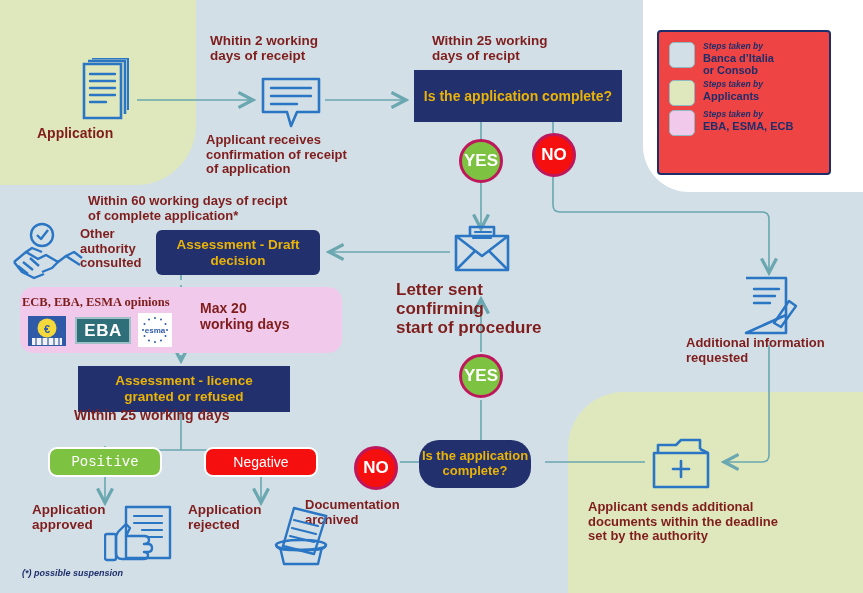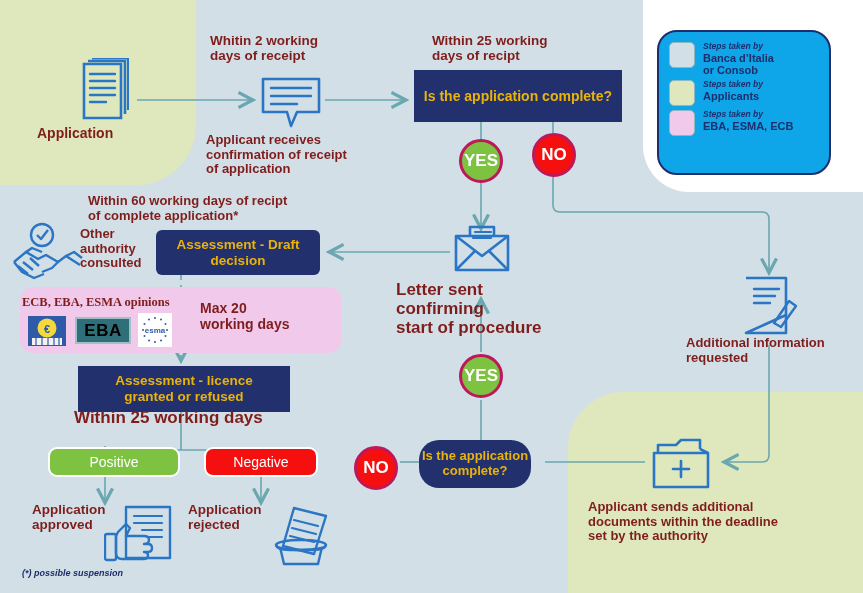--- a/index.html
+++ b/index.html
@@ -16,21 +16,21 @@
   #zone-blue-main{left:0;top:0;width:863px;height:593px;background:#d2dfe6;}
   #zone-green-tl{left:-20px;top:-20px;width:216px;height:205px;background:#dfe8bd;
     border-bottom-right-radius:60px;}
   #zone-green-br{left:568px;top:392px;width:320px;height:221px;background:#dfe8bd;
     border-top-left-radius:56px;}
   #zone-white-tr{left:643px;top:-20px;width:240px;height:212px;background:#ffffff;
     border-bottom-left-radius:46px;}
 
   
   #legend{position:absolute;left:657px;top:30px;width:174px;height:145px;
-    background:#0ea5e9;border:2px solid #1e2e6b;border-radius:20px;
+    background:#ef4444;border:2px solid #1e2e6b;border-radius:4px;
     box-sizing:border-box;padding:10px 10px 8px 10px;}
   .legend-row{display:flex;align-items:flex-start;margin-bottom:4px;}
   .legend-swatch{width:24px;height:24px;border-radius:5px;flex:0 0 24px;margin-right:8px;
     border:1px solid #8fb9c2;}
   .legend-txt{line-height:1.12;}
   .legend-sub{font-size:8.5px;font-style:italic;color:#1e2e6b;font-weight:600;}
   .legend-main{font-size:11px;font-weight:bold;color:#1e2e6b;}
 
   
   .label{position:absolute;color:#7f1d1d;text-align:left;line-height:1.13;}
@@ -59,21 +59,21 @@
   #pink-band{position:absolute;left:20px;top:287px;width:322px;height:66px;
     background:#f1c9ea;border-radius:14px;}
 
   
   #wires{position:absolute;left:0;top:0;width:863px;height:593px;pointer-events:none;}
 
   
   .logochip{position:absolute;box-sizing:border-box;}
   #logo-ecb{left:28px;top:316px;width:38px;height:30px;}
   #logo-eba{left:75px;top:317px;width:56px;height:27px;background:#2e6f7a;
-    color:#000000;font-weight:bold;font-size:17px;display:flex;align-items:center;
+    color:#ffffff;font-weight:bold;font-size:17px;display:flex;align-items:center;
     justify-content:center;letter-spacing:.5px;border:2px solid #9fc0c6;}
   #logo-esma{left:138px;top:313px;width:34px;height:34px;background:#fff;
     display:flex;align-items:center;justify-content:center;}
 
   .footnote{position:absolute;left:22px;top:568px;font-size:9px;font-style:italic;
     font-weight:bold;color:#1e2e6b;}
 </style>
 </head>
 <body>
 
@@ -227,20 +227,22 @@
   </svg>
   <div class="label lbl-bold" style="left:396px;top:280px;width:172px;font-size:17px;white-space:pre-line;">Letter sent confirming
 start of procedure</div>
 
   <div class="badge badge-yes" style="left:459px;top:354px;width:44px;height:44px;font-size:17px;">YES</div>
 
   <div class="navbox" style="left:419px;top:440px;width:112px;height:48px;font-size:13px;white-space:pre-line;border-radius:20px;">Is the application
 complete?</div>
 
   <div class="badge badge-no" style="left:354px;top:446px;width:44px;height:44px;font-size:17px;">NO</div>
+  <div class="label lbl-bold" style="left:305px;top:498px;width:145px;font-size:13px;white-space:pre-line;">Documentation
+archived</div>
 
   <svg style="position:absolute;left:650px;top:437px;" width="68" height="55">
     <g fill="none" stroke="#2b76c4" stroke-width="2.6" stroke-linejoin="round">
       <path d="M4,16 L4,50 L58,50 L58,16 Z"></path>
       <path d="M8,16 L8,8 L26,8 L31,3 L50,3 L50,12"></path>
       <path d="M50,12 L58,16"></path>
     </g>
     <g stroke="#2b76c4" stroke-width="2.6" stroke-linecap="round">
       <line x1="31" y1="24" x2="31" y2="40"></line>
       <line x1="23" y1="32" x2="39" y2="32"></line>
@@ -307,23 +309,23 @@
     </g>
     <text x="17" y="20" font-size="8" font-weight="bold" fill="#2f5aa8" text-anchor="middle" font-family="'Liberation Sans',sans-serif">esma</text>
   </svg>
 
   <div class="label lbl-bold" style="left:200px;top:301px;width:130px;font-size:14px;white-space:pre-line;">Max 20
 working days</div>
 
   <div class="navbox" style="left:78px;top:366px;width:212px;height:46px;font-size:13.5px;white-space:pre-line;">Assessment - licence
 granted or refused</div>
 
-  <div class="label lbl-bold" style="left:74px;top:408px;width:220px;font-size:17px;">Within 25 working days</div>
-
-  <div class="pill pill-green" style="left:48px;top:447px;width:132px;height:30px;">Positive</div>
+  <div class="label lbl-bold" style="left:74px;top:408px;width:220px;font-size:14px;">Within 25 working days</div>
+
+  <div class="pill pill-green" style="left:48px;top:447px;width:114px;height:30px;font-family:Liberation Mono, monospace;">Positive</div>
   <div class="pill pill-red" style="left:204px;top:447px;width:114px;height:30px;">Negative</div>
 
   <svg style="position:absolute;left:104px;top:504px;" width="72" height="60">
     <g fill="none" stroke="#2b76c4" stroke-width="2.4" stroke-linejoin="round">
       <path d="M22,3 L66,3 L66,54 L22,54 Z"></path>
     </g>
     <g stroke="#2b76c4" stroke-width="2.2" stroke-linecap="round">
       <line x1="30" y1="12" x2="58" y2="12"></line>
       <line x1="30" y1="19" x2="58" y2="19"></line>
       <line x1="38" y1="26" x2="58" y2="26"></line>

